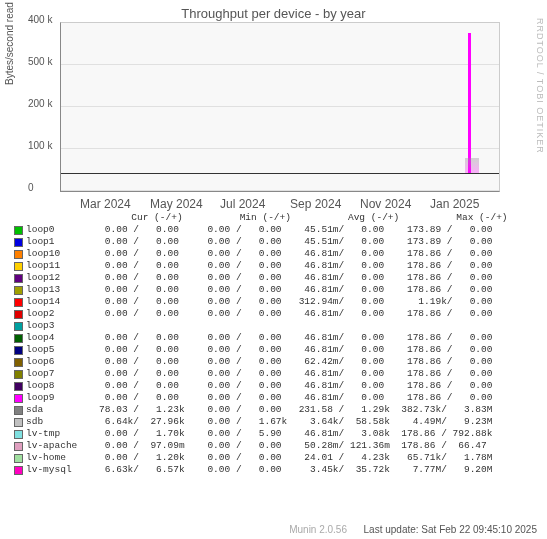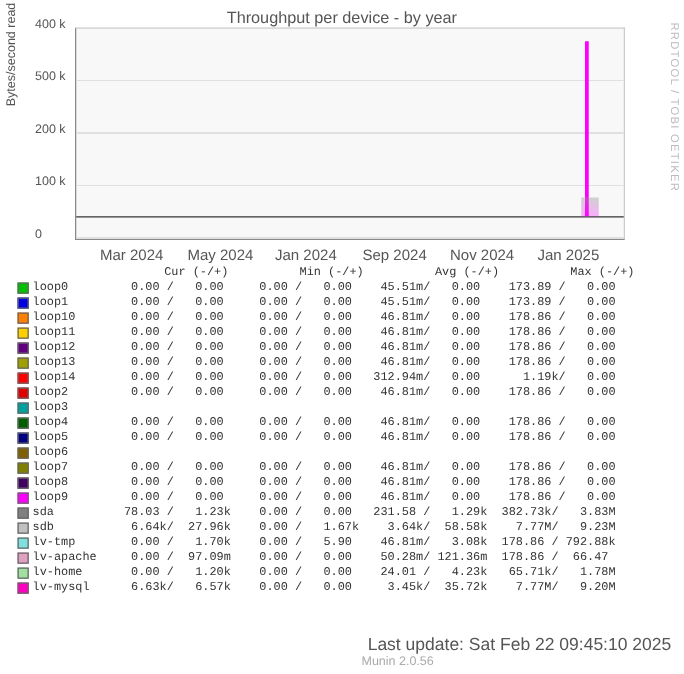--- a/index.html
+++ b/index.html
@@ -14,21 +14,21 @@
 .spike2{position:absolute;right:20px;top:135px;width:14px;height:15px;background:linear-gradient(to bottom,rgba(150,150,150,.4),rgba(255,0,255,.3))}
 .ytick{position:absolute;left:28px;font-size:10px;color:#555;text-align:left;width:38px}
 .xtick{position:absolute;top:197px;font-size:12px;color:#555;white-space:nowrap}
 .legend{position:absolute;left:10px;top:212px;right:24px;font-family:"Courier New",monospace;font-size:9.5px;color:#333;line-height:12px}
 .hdr{white-space:pre;margin-left:70px}
 .row{display:flex;align-items:center;white-space:pre}
 .sw{width:9px;height:9px;border:1px solid #666;margin-right:3px;margin-left:4px;flex-shrink:0}
 .nm{display:inline-block;width:56px}
 .vals{flex:1}
 .foot{position:absolute;bottom:4px;right:200px;font-size:10px;color:#aaa}
-.update{position:absolute;bottom:16px;right:10px;font-size:14px;color:#555}
+.update{position:absolute;bottom:4px;right:10px;font-size:10px;color:#555}
 </style>
 </head>
 <body>
 
 <div class="title">Throughput per device - by year</div>
 <div class="ylabel">Bytes/second read (-) / write (+)</div>
 <div class="rlabel">RRDTOOL / TOBI OETIKER</div>
 
 <div class="plot-area">
   <div class="zero-line"></div>
@@ -39,46 +39,46 @@
 <div id="yticks">
     <div class="ytick" style="top: 14px;">400 k</div>
     <div class="ytick" style="top: 56px;">500 k</div>
     <div class="ytick" style="top: 98px;">200 k</div>
     <div class="ytick" style="top: 140px;">100 k</div>
     <div class="ytick" style="top: 182px;">0</div>
   </div>
 <div id="xticks">
     <div class="xtick" style="left: 80px;">Mar 2024</div>
     <div class="xtick" style="left: 150px;">May 2024</div>
-    <div class="xtick" style="left: 220px;">Jan 2024</div>
+    <div class="xtick" style="left: 220px;">Jul 2024</div>
     <div class="xtick" style="left: 290px;">Sep 2024</div>
     <div class="xtick" style="left: 360px;">Nov 2024</div>
     <div class="xtick" style="left: 430px;">Jan 2025</div>
   </div>
 
 <div class="legend">
   <div class="hdr">         Cur (-/+)          Min (-/+)          Avg (-/+)          Max (-/+)</div>
   <div id="rows">
       <div class="row"><div class="sw" style="background: rgb(0, 192, 0);"></div><span class="nm">loop0</span><span class="vals">    0.00 /   0.00     0.00 /   0.00    45.51m/   0.00    173.89 /   0.00</span></div>
       <div class="row"><div class="sw" style="background: rgb(0, 0, 224);"></div><span class="nm">loop1</span><span class="vals">    0.00 /   0.00     0.00 /   0.00    45.51m/   0.00    173.89 /   0.00</span></div>
       <div class="row"><div class="sw" style="background: rgb(255, 128, 0);"></div><span class="nm">loop10</span><span class="vals">    0.00 /   0.00     0.00 /   0.00    46.81m/   0.00    178.86 /   0.00</span></div>
       <div class="row"><div class="sw" style="background: rgb(255, 208, 0);"></div><span class="nm">loop11</span><span class="vals">    0.00 /   0.00     0.00 /   0.00    46.81m/   0.00    178.86 /   0.00</span></div>
       <div class="row"><div class="sw" style="background: rgb(96, 0, 128);"></div><span class="nm">loop12</span><span class="vals">    0.00 /   0.00     0.00 /   0.00    46.81m/   0.00    178.86 /   0.00</span></div>
       <div class="row"><div class="sw" style="background: rgb(160, 160, 0);"></div><span class="nm">loop13</span><span class="vals">    0.00 /   0.00     0.00 /   0.00    46.81m/   0.00    178.86 /   0.00</span></div>
       <div class="row"><div class="sw" style="background: rgb(255, 0, 0);"></div><span class="nm">loop14</span><span class="vals">    0.00 /   0.00     0.00 /   0.00   312.94m/   0.00      1.19k/   0.00</span></div>
       <div class="row"><div class="sw" style="background: rgb(224, 0, 0);"></div><span class="nm">loop2</span><span class="vals">    0.00 /   0.00     0.00 /   0.00    46.81m/   0.00    178.86 /   0.00</span></div>
       <div class="row"><div class="sw" style="background: rgb(0, 160, 160);"></div><span class="nm">loop3</span></div>
       <div class="row"><div class="sw" style="background: rgb(0, 96, 0);"></div><span class="nm">loop4</span><span class="vals">    0.00 /   0.00     0.00 /   0.00    46.81m/   0.00    178.86 /   0.00</span></div>
       <div class="row"><div class="sw" style="background: rgb(0, 0, 128);"></div><span class="nm">loop5</span><span class="vals">    0.00 /   0.00     0.00 /   0.00    46.81m/   0.00    178.86 /   0.00</span></div>
-      <div class="row"><div class="sw" style="background: rgb(128, 96, 0);"></div><span class="nm">loop6</span></div>
+      <div class="row"><div class="sw" style="background: rgb(128, 96, 0);"></div><span class="nm">loop6</span><span class="vals">    0.00 /   0.00     0.00 /   0.00    62.42m/   0.00    178.86 /   0.00</span></div>
       <div class="row"><div class="sw" style="background: rgb(128, 128, 0);"></div><span class="nm">loop7</span><span class="vals">    0.00 /   0.00     0.00 /   0.00    46.81m/   0.00    178.86 /   0.00</span></div>
       <div class="row"><div class="sw" style="background: rgb(64, 0, 96);"></div><span class="nm">loop8</span><span class="vals">    0.00 /   0.00     0.00 /   0.00    46.81m/   0.00    178.86 /   0.00</span></div>
       <div class="row"><div class="sw" style="background: rgb(255, 0, 255);"></div><span class="nm">loop9</span><span class="vals">    0.00 /   0.00     0.00 /   0.00    46.81m/   0.00    178.86 /   0.00</span></div>
       <div class="row"><div class="sw" style="background: rgb(128, 128, 128);"></div><span class="nm">sda</span><span class="vals">   78.03 /   1.23k    0.00 /   0.00   231.58 /   1.29k  382.73k/   3.83M</span></div>
-      <div class="row"><div class="sw" style="background: rgb(192, 192, 192);"></div><span class="nm">sdb</span><span class="vals">    6.64k/  27.96k    0.00 /   1.67k    3.64k/  58.58k    7.77M/   9.23M</span></div>
+      <div class="row"><div class="sw" style="background: rgb(192, 192, 192);"></div><span class="nm">sdb</span><span class="vals">    6.64k/  27.96k    0.00 /   1.67k    3.64k/  58.58k    4.49M/   9.23M</span></div>
       <div class="row"><div class="sw" style="background: rgb(128, 224, 224);"></div><span class="nm">lv-tmp</span><span class="vals">    0.00 /   1.70k    0.00 /   5.90    46.81m/   3.08k  178.86 / 792.88k</span></div>
       <div class="row"><div class="sw" style="background: rgb(224, 160, 192);"></div><span class="nm">lv-apache</span><span class="vals">    0.00 /  97.09m    0.00 /   0.00    50.28m/ 121.36m  178.86 /  66.47</span></div>
       <div class="row"><div class="sw" style="background: rgb(160, 224, 160);"></div><span class="nm">lv-home</span><span class="vals">    0.00 /   1.20k    0.00 /   0.00    24.01 /   4.23k   65.71k/   1.78M</span></div>
       <div class="row"><div class="sw" style="background: rgb(255, 0, 192);"></div><span class="nm">lv-mysql</span><span class="vals">    6.63k/   6.57k    0.00 /   0.00     3.45k/  35.72k    7.77M/   9.20M</span></div>
     </div>
 </div>
 
 <div class="foot">Munin 2.0.56</div>
 <div class="update">Last update: Sat Feb 22 09:45:10 2025</div>
 

